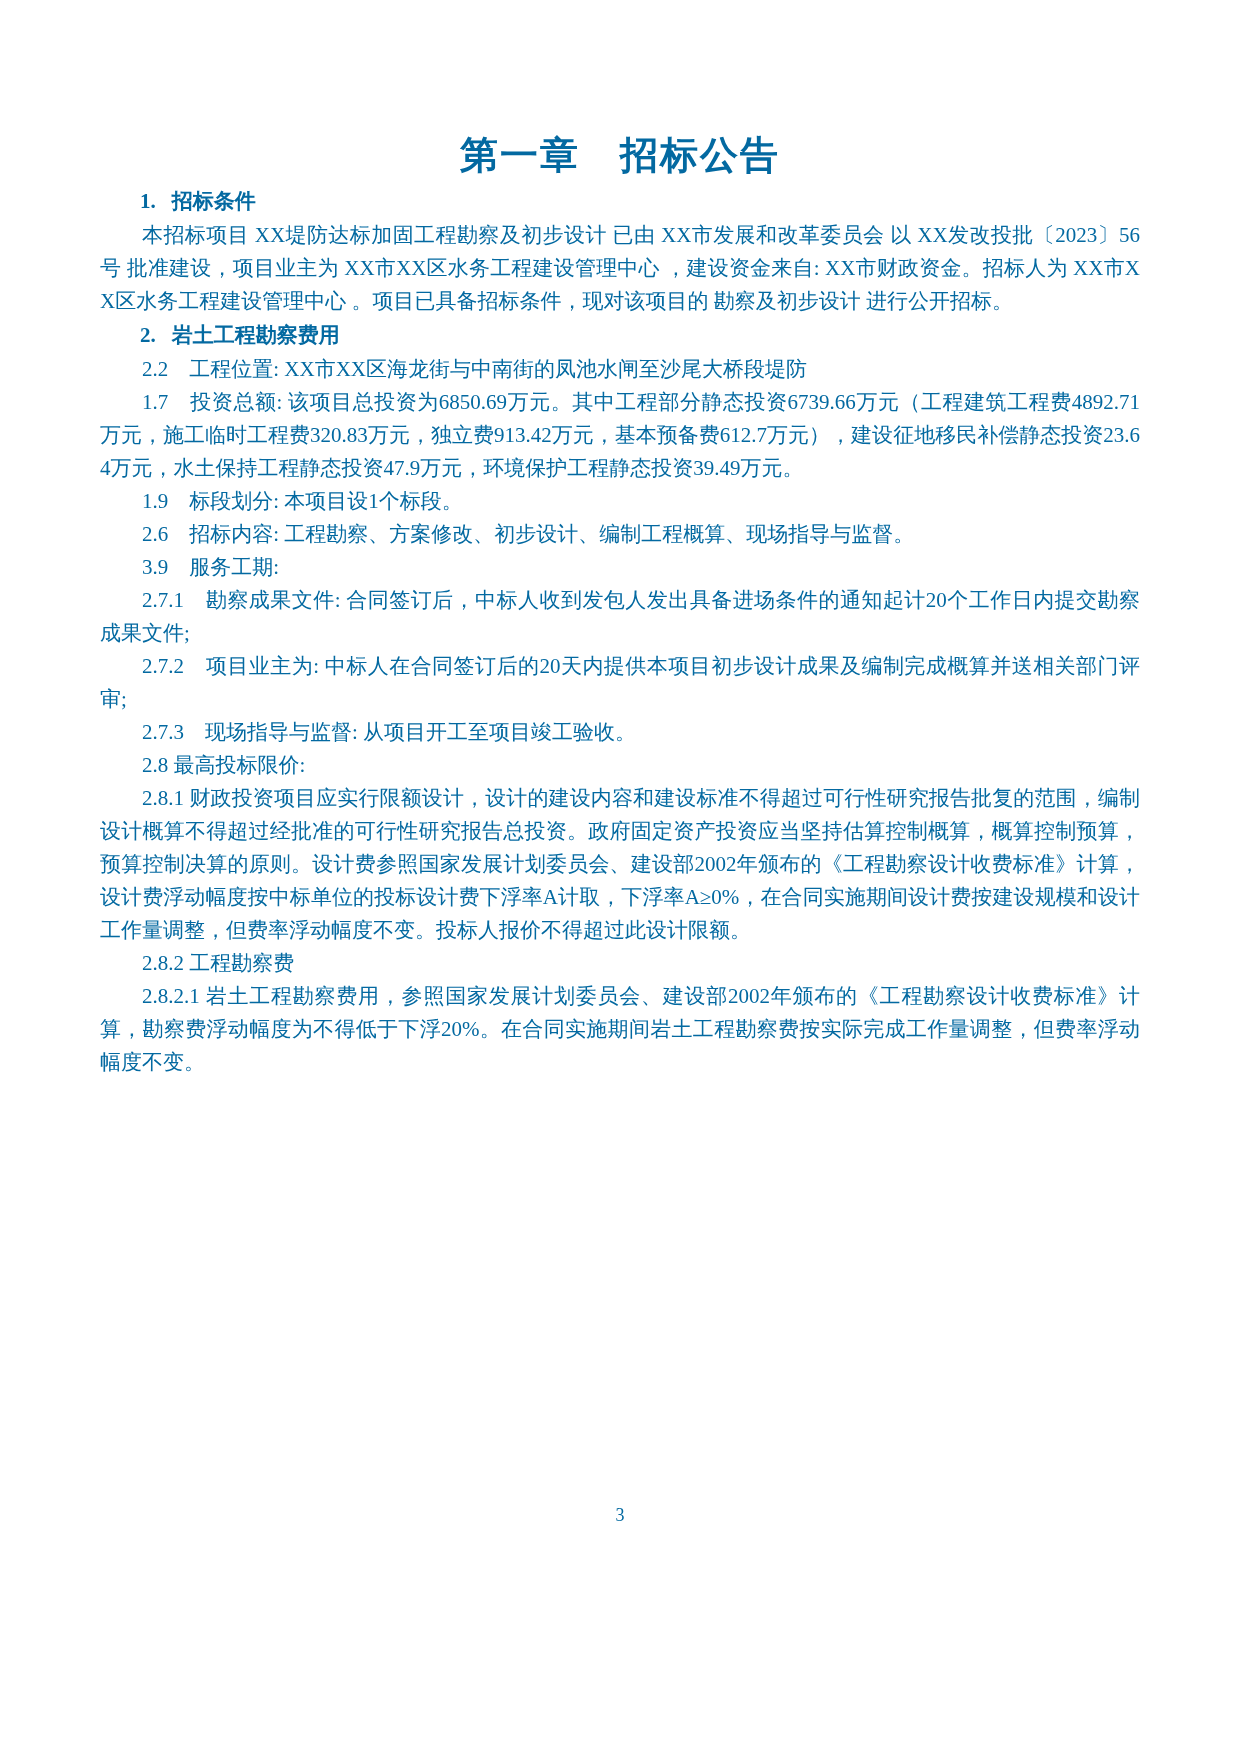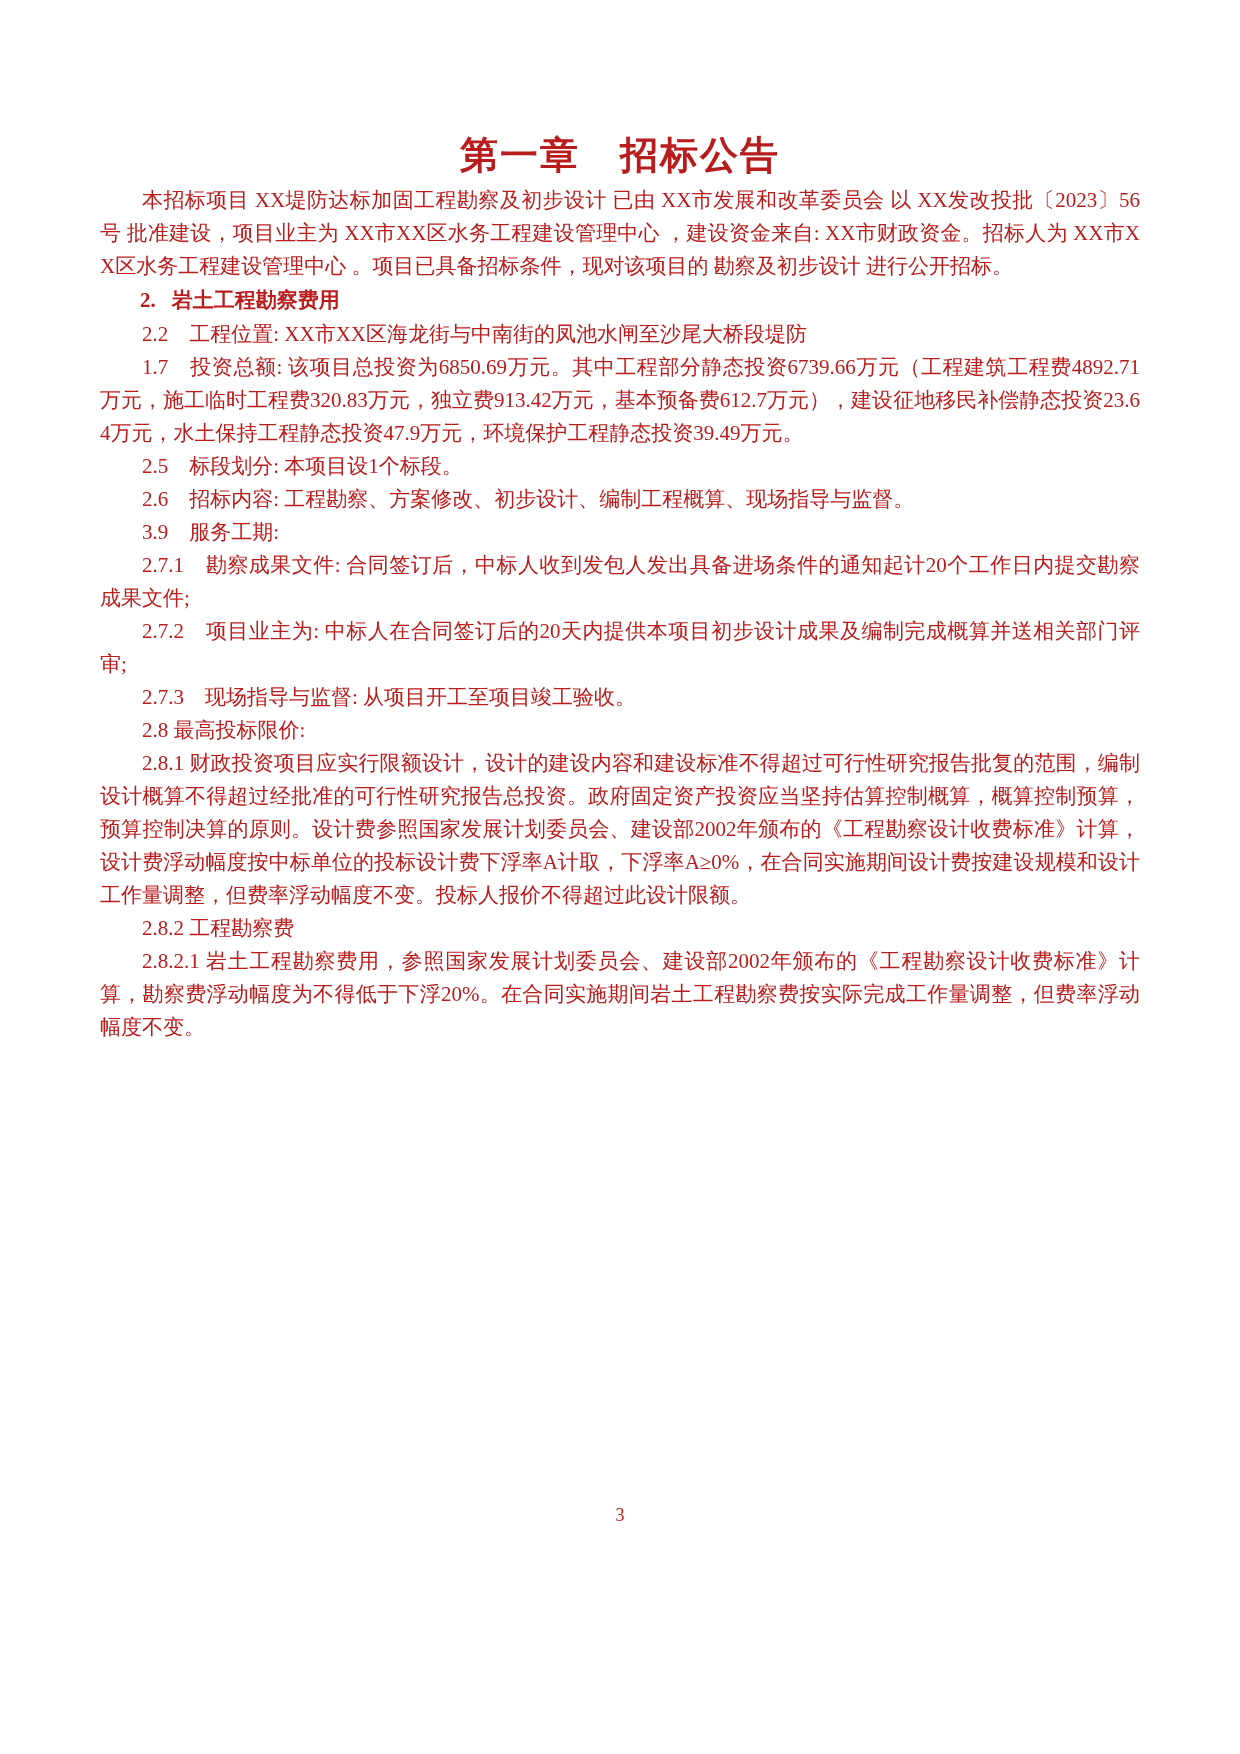--- a/index.html
+++ b/index.html
@@ -51,28 +51,29 @@
     position:absolute;
     top:1505px;
     left:0; right:0;
     text-align:center;
     font-size:18px;
   }
 </style>
 </head>
 <body>
 
-<div class="page" style="color: #b91c1c;">
+<div class="page" style="color: #0369a1;">
   <h1 class="doc-title">第一章　招标公告</h1>
   <div class="content">
+      <p class="para h2"><span class="num">1.</span><span>招标条件</span></p>
       <p class="para body"><span>本招标项目 </span><span class="u">XX堤防达标加固工程勘察及初步设计</span><span> 已由 </span><span class="u">XX市发展和改革委员会</span><span> 以 </span><span class="u">XX发改投批〔2023〕56号</span><span> 批准建设，项目业主为 </span><span class="u">XX市XX区水务工程建设管理中心</span><span> ，建设资金来自: </span><span class="u">XX市财政资金</span><span>。招标人为 </span><span class="u">XX市XX区水务工程建设管理中心</span><span> 。项目已具备招标条件，现对该项目的 </span><span class="u">勘察及初步设计</span><span> 进行公开招标。</span></p>
       <p class="para h2"><span class="num">2.</span><span>岩土工程勘察费用</span></p>
       <p class="para body"><span>2.2　工程位置: </span><span class="u">XX市XX区海龙街与中南街的凤池水闸至沙尾大桥段堤防</span></p>
       <p class="para body"><span>1.7　投资总额: </span><span class="u">该项目总投资为6850.69万元。其中工程部分静态投资6739.66万元（工程建筑工程费4892.71万元，施工临时工程费320.83万元，独立费913.42万元，基本预备费612.7万元），建设征地移民补偿静态投资23.64万元，水土保持工程静态投资47.9万元，环境保护工程静态投资39.49万元。</span></p>
-      <p class="para body"><span>2.5　标段划分: </span><span class="u">本项目设1个标段。</span></p>
+      <p class="para body"><span>1.9　标段划分: </span><span class="u">本项目设1个标段。</span></p>
       <p class="para body"><span>2.6　招标内容: </span><span class="u">工程勘察、方案修改、初步设计、编制工程概算、现场指导与监督。</span></p>
       <p class="para body"><span>3.9　服务工期:</span></p>
       <p class="para body"><span>2.7.1　勘察成果文件: 合同签订后，中标人收到发包人发出具备进场条件的通知起计20个工作日内提交勘察成果文件;</span></p>
       <p class="para body"><span>2.7.2　项目业主为: 中标人在合同签订后的20天内提供本项目初步设计成果及编制完成概算并送相关部门评审;</span></p>
       <p class="para body"><span>2.7.3　现场指导与监督: 从项目开工至项目竣工验收。</span></p>
       <p class="para body"><span>2.8 最高投标限价:</span></p>
       <p class="para body"><span class="u">2.8.1 财政投资项目应实行限额设计，设计的建设内容和建设标准不得超过可行性研究报告批复的范围，编制设计概算不得超过经批准的可行性研究报告总投资。政府固定资产投资应当坚持估算控制概算，概算控制预算，预算控制决算的原则。设计费参照国家发展计划委员会、建设部2002年颁布的《工程勘察设计收费标准》计算，设计费浮动幅度按中标单位的投标设计费下浮率A计取，下浮率A≥0%，在合同实施期间设计费按建设规模和设计工作量调整，但费率浮动幅度不变。投标人报价不得超过此设计限额。</span></p>
       <p class="para body"><span class="u">2.8.2 工程勘察费</span></p>
       <p class="para body"><span class="u">2.8.2.1 岩土工程勘察费用，参照国家发展计划委员会、建设部2002年颁布的《工程勘察设计收费标准》计算，勘察费浮动幅度为不得低于下浮20%。在合同实施期间岩土工程勘察费按实际完成工作量调整，但费率浮动幅度不变。</span></p>
     </div>

